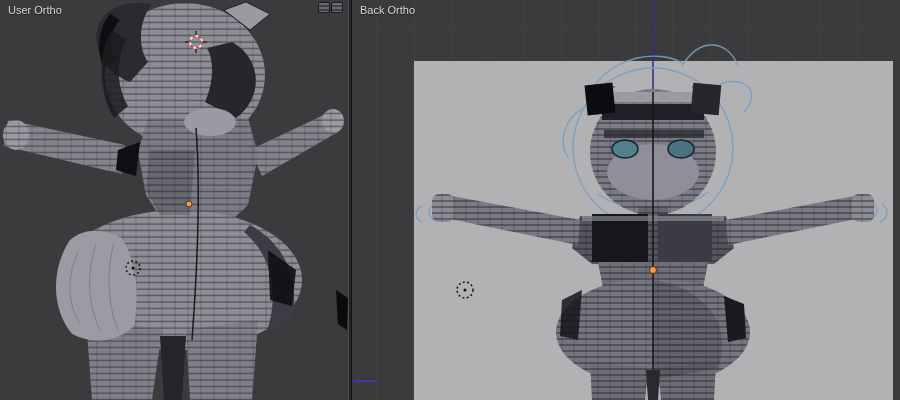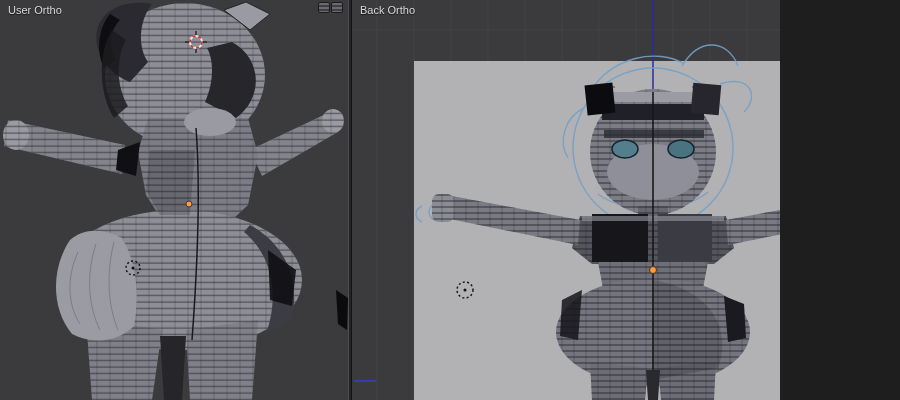--- a/index.html
+++ b/index.html
@@ -1,16 +1,16 @@
 <!DOCTYPE html>
 <html><head>
 <meta charset="utf-8">
 <style>
   html,body{margin:0;padding:0;background:#1e1e1e;}
-  .stage{position:relative;width:780px;height:400px;overflow:hidden;
+  .stage{position:relative;width:900px;height:400px;overflow:hidden;
          background:#7dd3fc;font-family:"Liberation Sans",sans-serif;}
   .viewport{position:absolute;top:0;bottom:0;background:#3b3b3d;}
   .vp-left{left:0;width:348px;}
   .vp-right{left:352px;width:548px;}
   .divider{position:absolute;left:348px;top:0;bottom:0;width:4px;box-sizing:border-box;
            background:#242426;border-left:1px solid #4c4c50;border-right:1px solid #131315;z-index:4;}
   .vp-label{position:absolute;top:4px;left:8px;font-size:11px;line-height:12px;color:#d8d8d8;
             text-shadow:0 1px 1px rgba(0,0,0,.65);z-index:6;white-space:nowrap;}
   .corner-widget{position:absolute;top:2px;width:10px;height:9px;border:1px solid #1c1c1e;border-radius:2px;
             background:repeating-linear-gradient(#6a6a70 0 2px,#3f3f44 2px 4px);z-index:6;}

